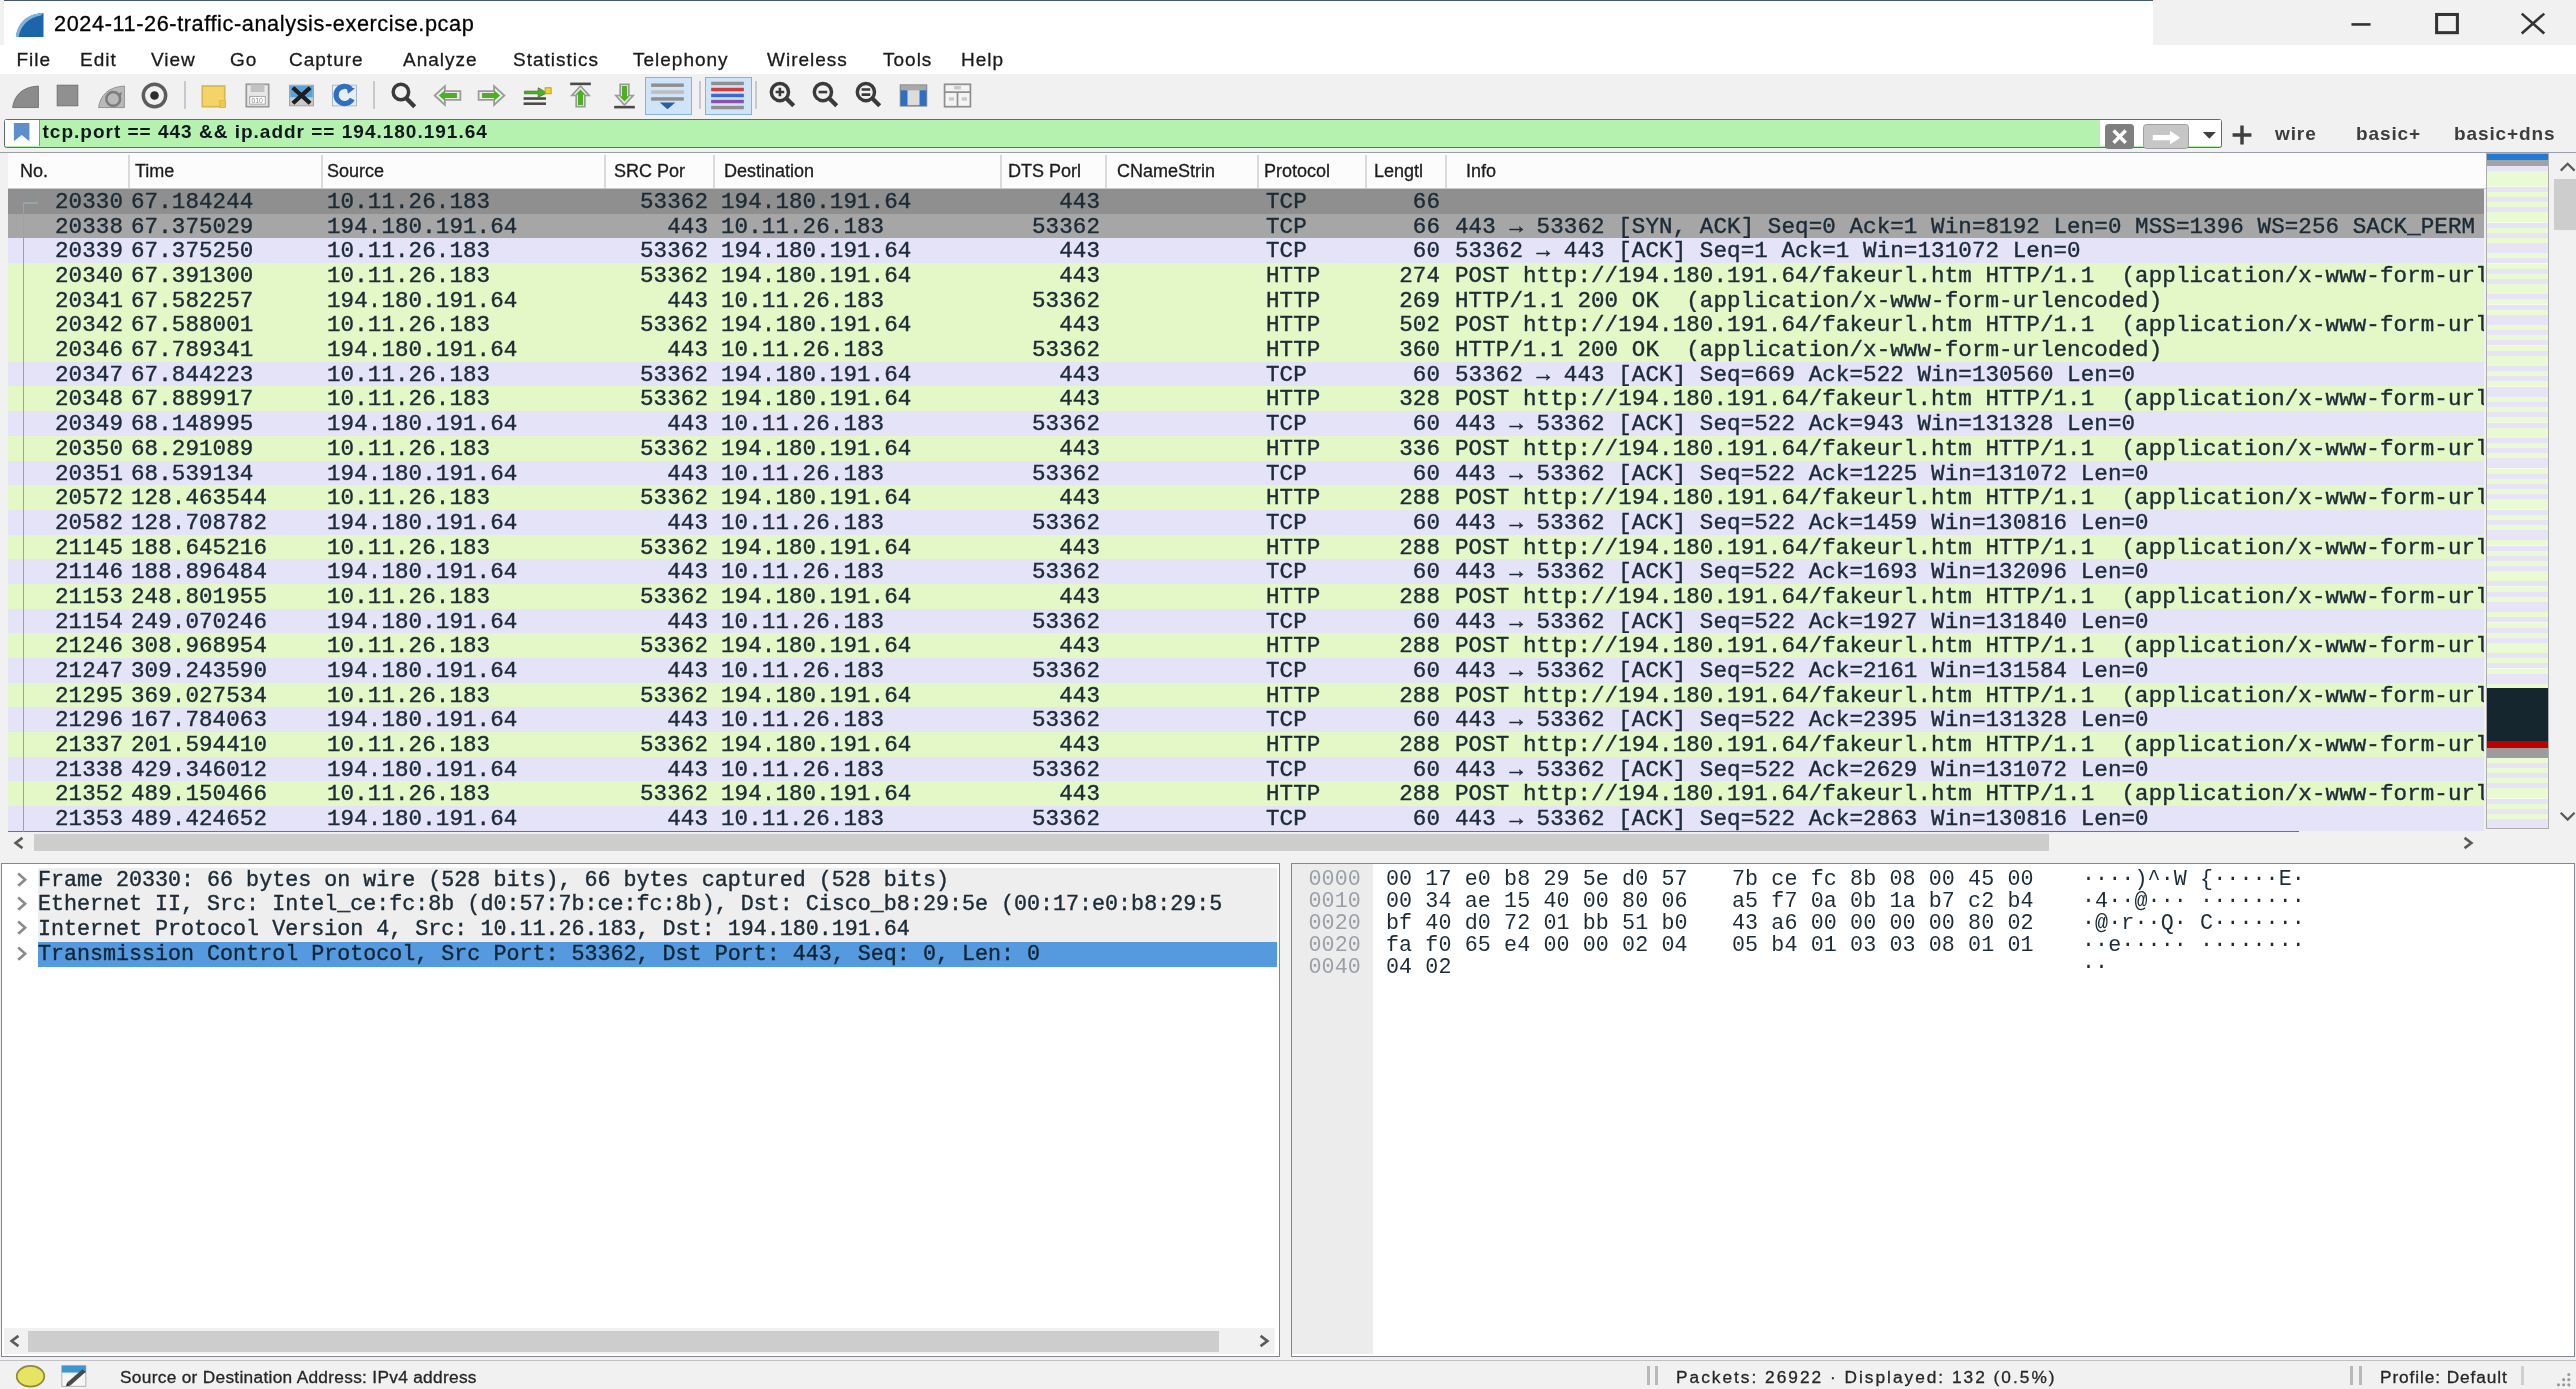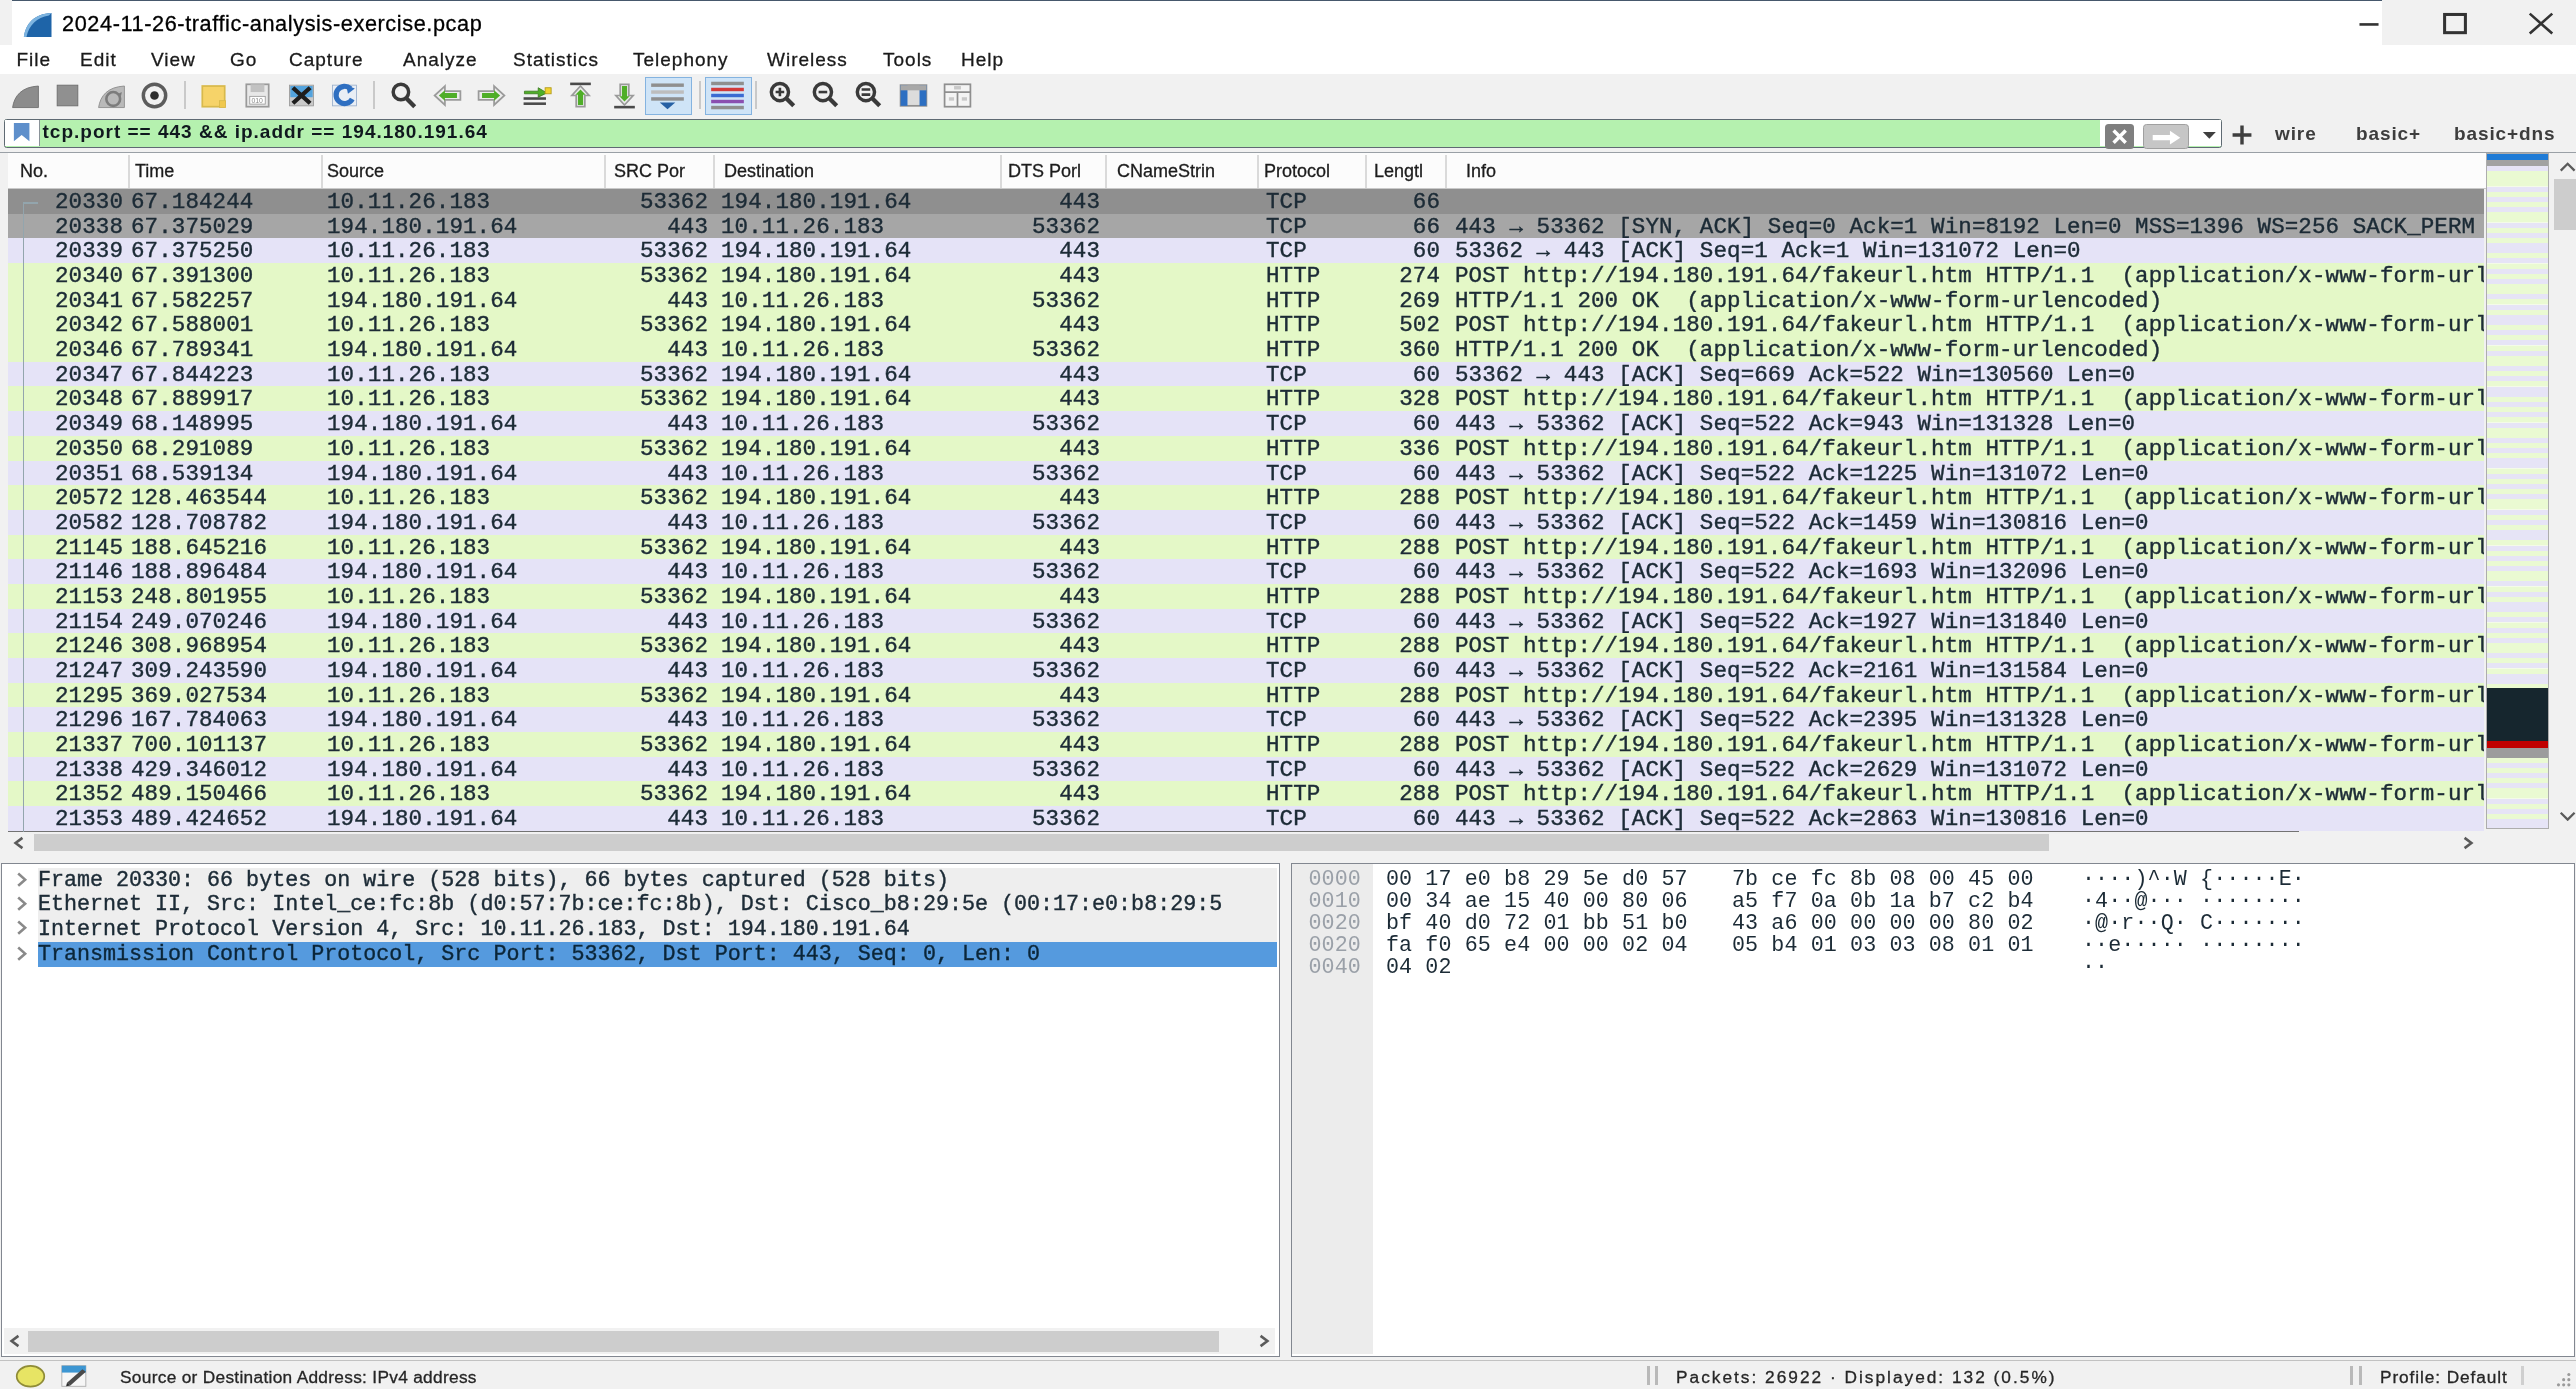--- a/index.html
+++ b/index.html
@@ -1,19 +1,19 @@
 <!DOCTYPE html>
 <html style="font-size:14px"><head><meta charset="utf-8">
 <style>
 *{margin:0;padding:0;box-sizing:border-box}
 html,body{width:2576px;height:1389px;overflow:hidden}
 body{font-family:"Liberation Sans",sans-serif;background:#f1f1f1;position:relative;color:#111}
 .abs{position:absolute}
 
-#titlebar{position:absolute;left:12px;top:0;width:2370px;height:45px;background:#fff;border-top:1.7px solid #46586c}
+#titlebar{position:absolute;left:4px;top:0;width:2149px;height:45px;background:#fff;border-top:1.7px solid #46586c}
 #title{position:absolute;left:50px;top:10.4px;font-size:21.7px;letter-spacing:0.6px;color:#000;-webkit-text-stroke:0.3px #000}
 
 #menubar{position:absolute;left:0;top:45px;width:2576px;height:29.4px;background:#fff;font-size:19px;letter-spacing:1px;color:#1a1a1a;-webkit-text-stroke:0.3px #1a1a1a}
 #menubar span{position:absolute;top:4.3px}
 
 #toolbar{position:absolute;left:0;top:74px;width:2576px;height:42px;background:#f1f1f1}
 .tsep{position:absolute;top:7px;width:1.7px;height:28px;background:#c9c9c9}
 
 #filterbar{position:absolute;left:0;top:117px;width:2576px;height:36px;background:#f1f1f1;border-bottom:1.7px solid #9aa0a6}
 #fbox{position:absolute;left:3.5px;top:1.7px;width:2218px;height:29.4px;background:#b5f1af;border:1.7px solid #5f6a73;border-radius:2.6px}
@@ -500,21 +500,21 @@
         <span class="c-src">194.180.191.64</span>
         <span class="c-sp">443</span>
         <span class="c-dst">10.11.26.183</span>
         <span class="c-dp">53362</span>
         <span class="c-pr">TCP</span>
         <span class="c-ln">60</span>
         <span class="c-in">443 → 53362 [ACK] Seq=522 Ack=2395 Win=131328 Len=0</span>
       </div>
 <div class="prow" style="top:543px;background:#e4f8c7">
         <span class="c-no">21337</span>
-        <span class="c-time">700.101137</span>
+        <span class="c-time">201.594410</span>
         <span class="c-src">10.11.26.183</span>
         <span class="c-sp">53362</span>
         <span class="c-dst">194.180.191.64</span>
         <span class="c-dp">443</span>
         <span class="c-pr">HTTP</span>
         <span class="c-ln">288</span>
         <span class="c-in">POST http://194.180.191.64/fakeurl.htm HTTP/1.1  (application/x-www-form-url</span>
       </div>
 <div class="prow" style="top:568px;background:#e5e3f7">
         <span class="c-no">21338</span>

